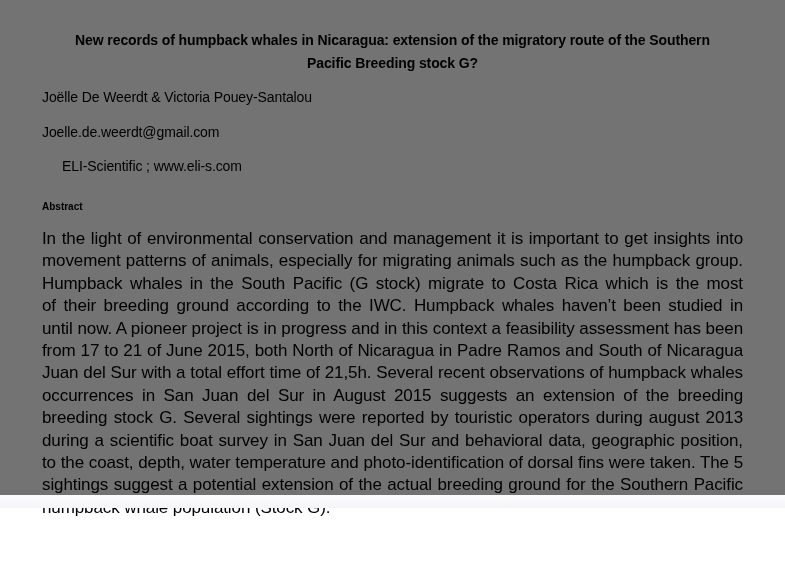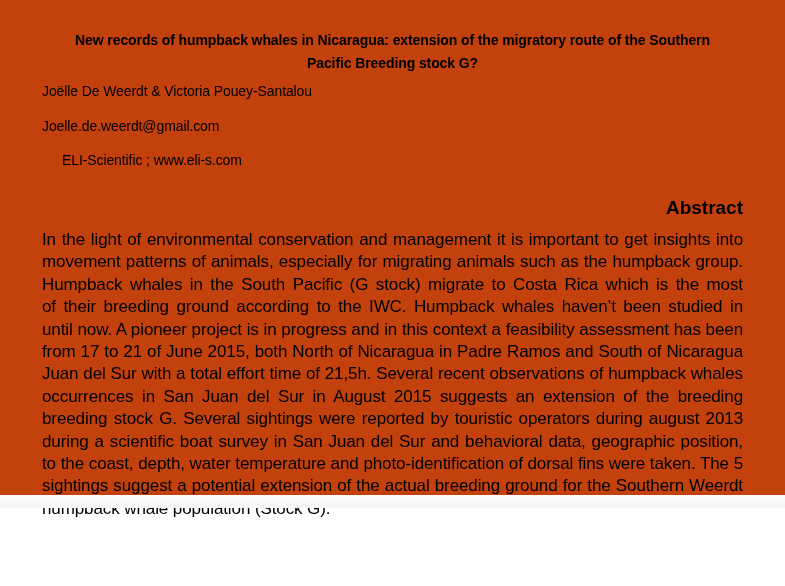--- a/index.html
+++ b/index.html
@@ -9,21 +9,21 @@
     height: 586px;
     background: #ffffff;
     overflow: hidden;
     font-family: "Liberation Sans", "DejaVu Sans", sans-serif;
     color: #000000;
   }
   .page {
     position: relative;
     width: 785px;
     height: 508px;
-    background: #c2410c;
+    background: #737373;
   }
   .content {
     position: absolute;
     left: 42px;
     right: 42px;
     top: 0;
   }
   .title {
     padding-top: 29px;
     text-align: center;
@@ -31,29 +31,28 @@
     font-size: 14px;
     line-height: 23px;
     letter-spacing: -0.1px;
   }
   .meta-line {
     font-size: 14px;
     line-height: 23px;
     letter-spacing: -0.1px;
     text-align: left;
   }
-  .authors      { margin-top: 5px;  }
+  .authors      { margin-top: 11px;  }
   .email        { margin-top: 12px; }
   .affiliation  { margin-top: 11px; margin-left: 20px; }
   .abstract-heading {
-    margin-top: 24px;
+    margin-top: 17px;
     font-weight: bold;
-    font-size: 19px;
+    font-size: 10px;
     line-height: 23px;
-    text-align: right;
   }
   .abstract {
     margin-top: 10px;
   }
   .abs-line {
     font-size: 17px;
     line-height: 22.4px;
     letter-spacing: -0.1px;
     text-align: justify;
     text-align-last: justify;
@@ -95,20 +94,20 @@
       <div class="abs-line">movement patterns of animals, especially for migrating animals such as the humpback group.</div>
       <div class="abs-line">Humpback whales in the South Pacific (G stock) migrate to Costa Rica which is the most Northern part</div>
       <div class="abs-line">of their breeding ground according to the IWC. Humpback whales haven’t been studied in Nicaragua</div>
       <div class="abs-line">until now. A pioneer project is in progress and in this context a feasibility assessment has been done</div>
       <div class="abs-line">from 17 to 21 of June 2015, both North of Nicaragua in Padre Ramos and South of Nicaragua in San</div>
       <div class="abs-line">Juan del Sur with a total effort time of 21,5h. Several recent observations of humpback whales</div>
       <div class="abs-line">occurrences in San Juan del Sur in August 2015 suggests an extension of the breeding ground of the</div>
       <div class="abs-line">breeding stock G. Several sightings were reported by touristic operators during august 2013 with</div>
       <div class="abs-line">during a scientific boat survey in San Juan del Sur and behavioral data, geographic position, distance</div>
       <div class="abs-line">to the coast, depth, water temperature and photo-identification of dorsal fins were taken. The 5</div>
-      <div class="abs-line">sightings suggest a potential extension of the actual breeding ground for the Southern Weerdt</div>
+      <div class="abs-line">sightings suggest a potential extension of the actual breeding ground for the Southern Pacific</div>
       <div class="abs-line last">humpback whale population (Stock G).</div>
     </div>
 
   </div>
 
   <div class="page-edge"></div>
 </div>
 
 </body></html>

